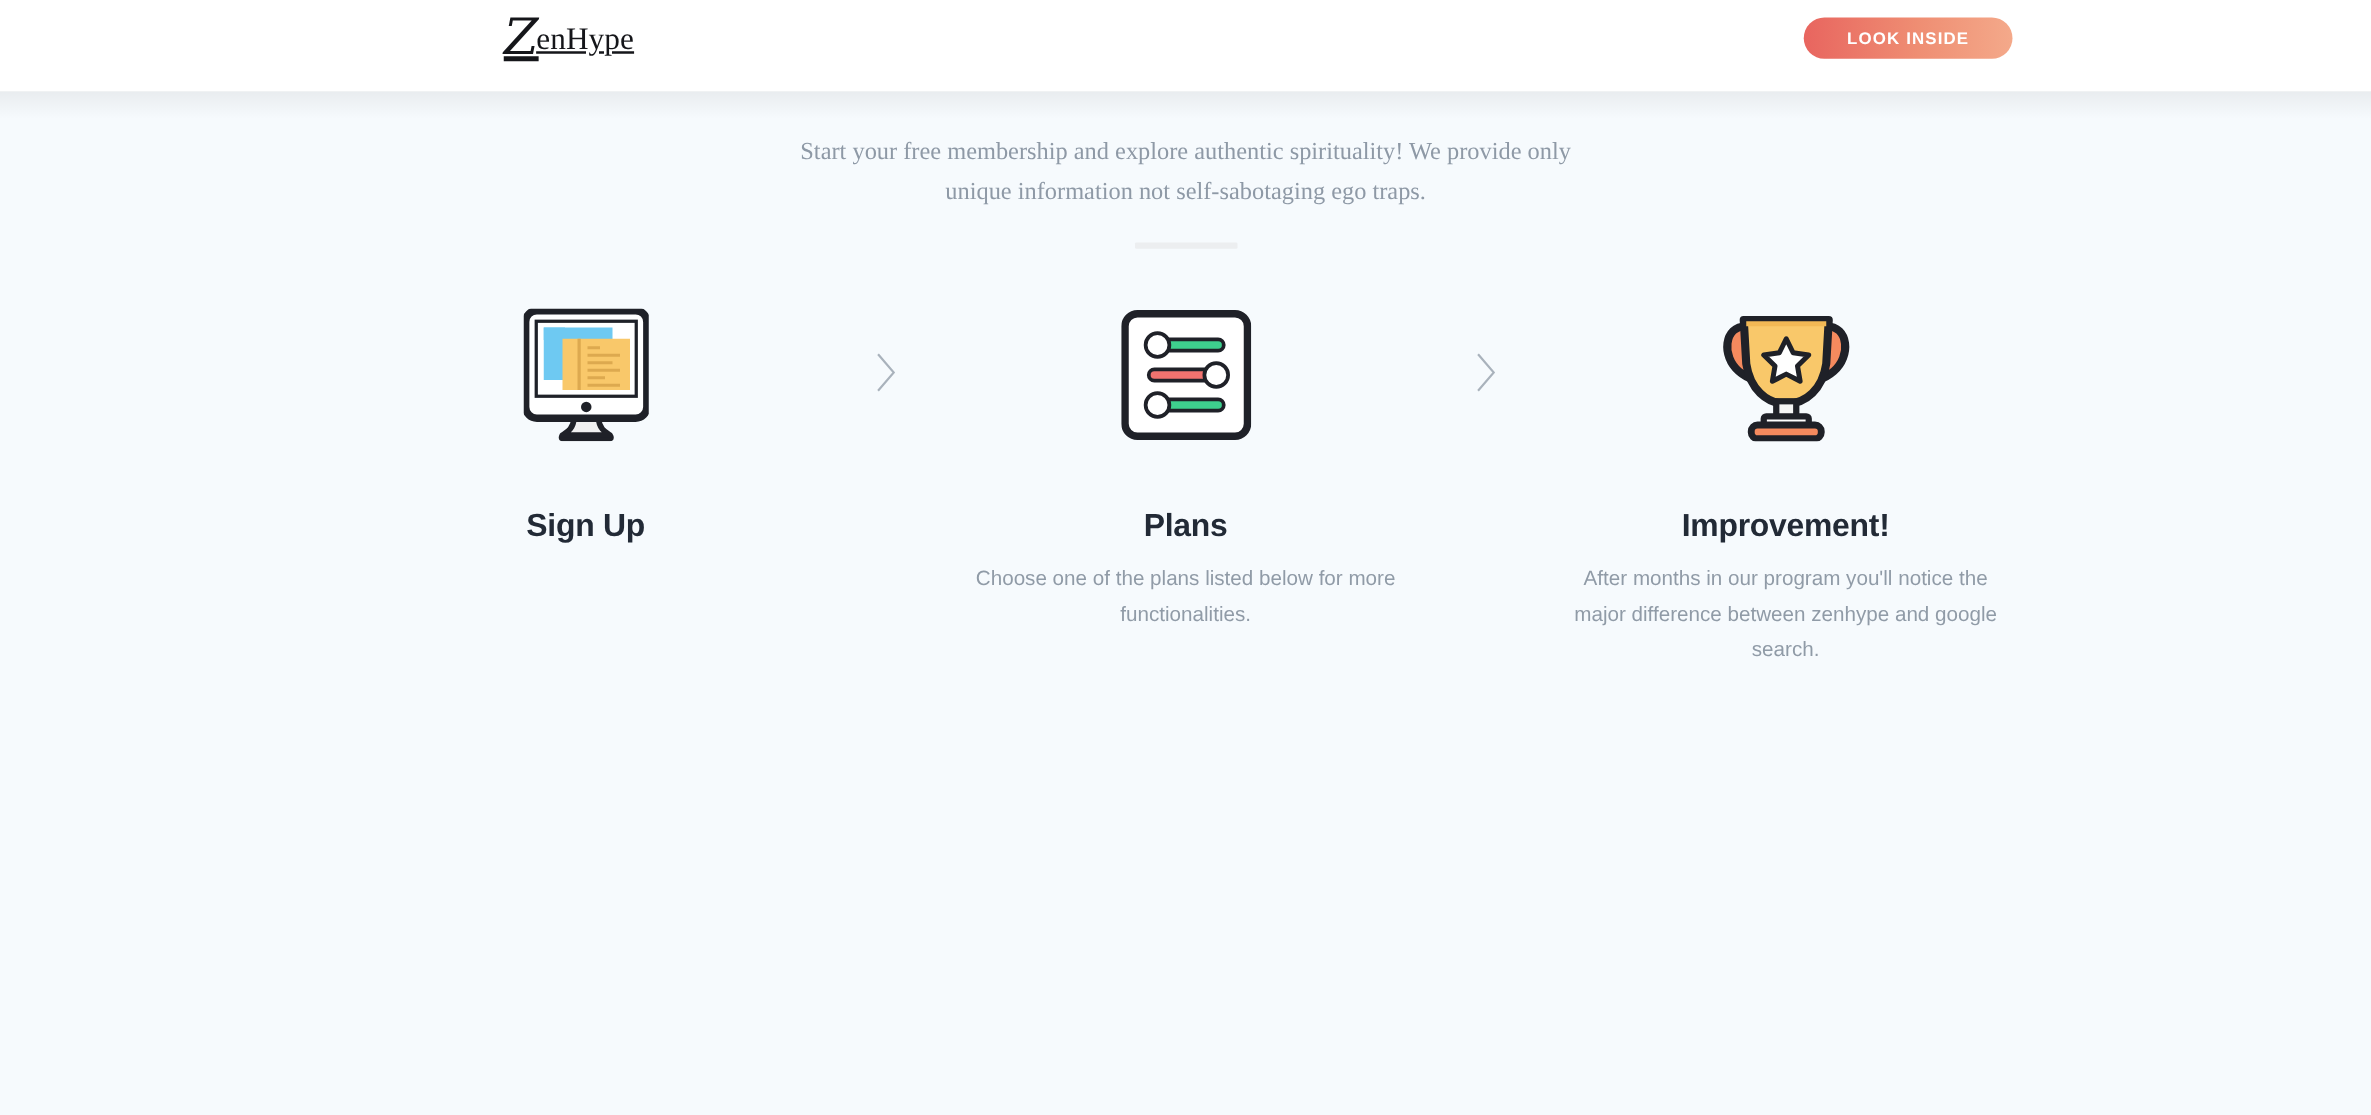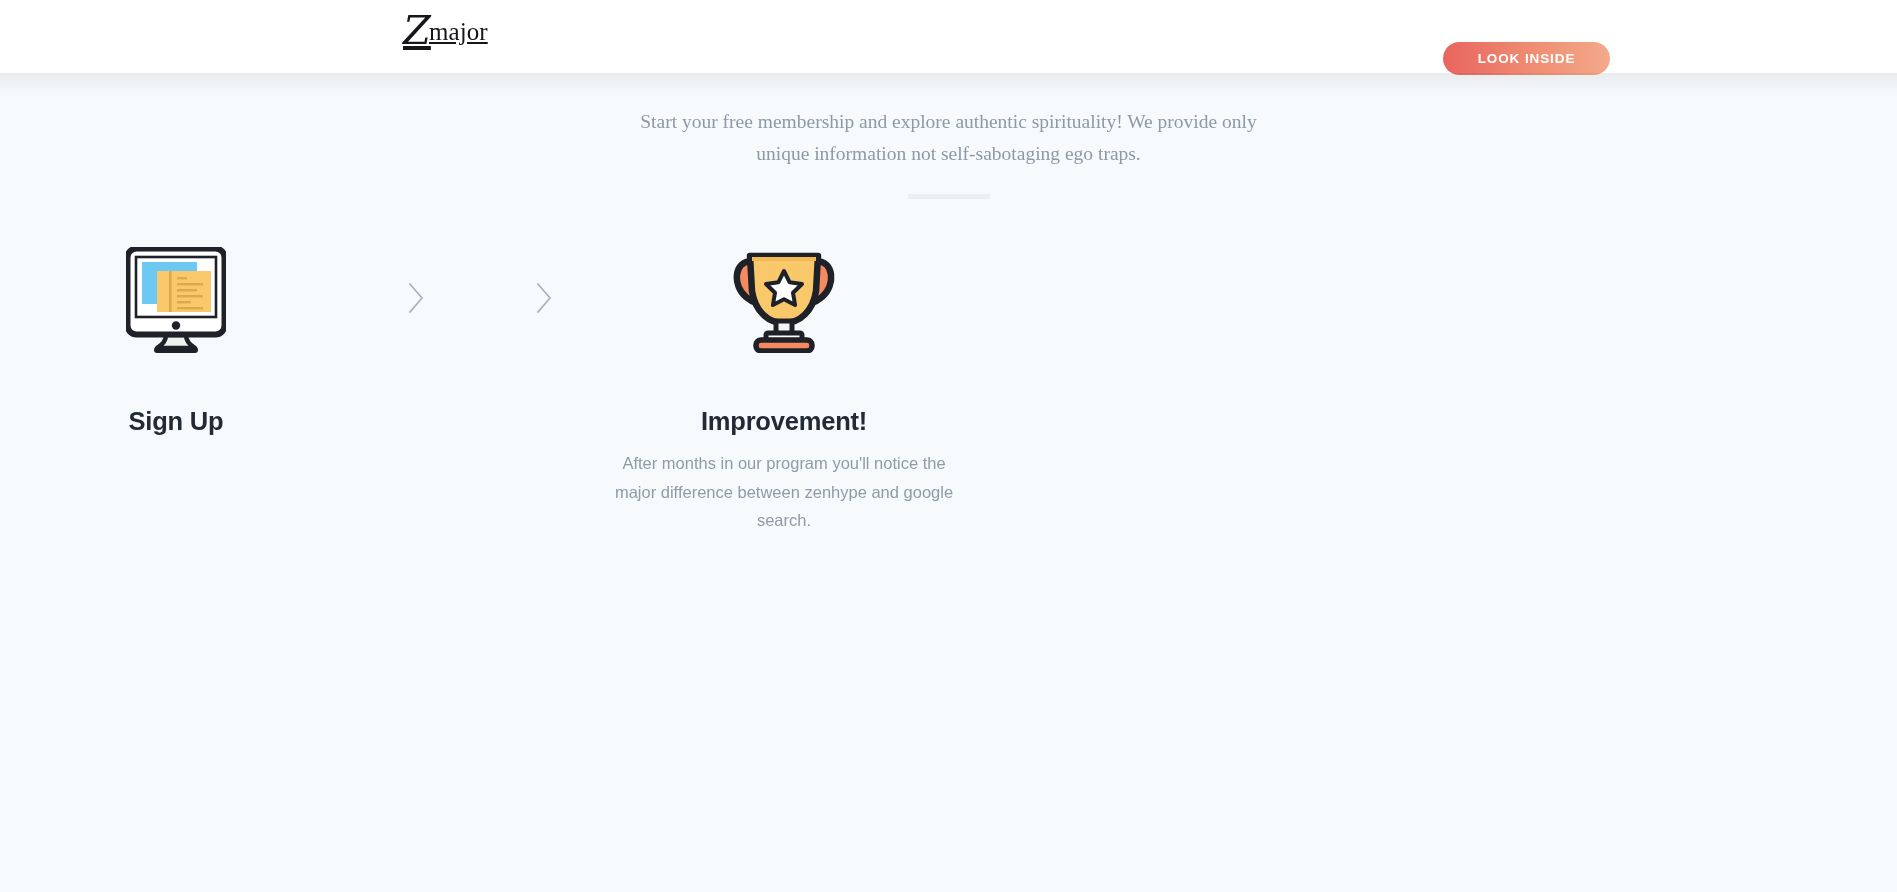--- a/index.html
+++ b/index.html
@@ -69,21 +69,20 @@
     background: linear-gradient(to right, #e8655f 0%, #ef8e73 55%, #f4a98a 100%);
     color: #ffffff;
     font-family: "Liberation Sans", sans-serif;
     font-size: 13.5px;
     font-weight: bold;
     letter-spacing: .9px;
     cursor: pointer;
     line-height: 33px;
     text-align: center;
     padding: 0;
-    margin-top: 28px;
   }
 
   
   .how-section {
     position: relative;
     width: 1897px;
     height: 835px;
     background: #f6fafd;
     padding-top: 13px;
   }
@@ -115,21 +114,21 @@
     height: 5px;
     background: #eceef0;
     margin: 24px auto 0 auto;
     border-radius: 1px;
   }
 
   
   .steps-row {
     display: flex;
     align-items: flex-start;
-    justify-content: flex-start;
+    justify-content: center;
     margin-top: 42px;
     width: 1897px;
   }
 
   .step-col {
     width: 352px;
     display: flex;
     flex-direction: column;
     align-items: center;
   }
@@ -176,21 +175,21 @@
   .steps-row .gap-a { width: 34px; flex: none; }
   .steps-row .gap-b { width: 34px; flex: none; }
 </style>
 </head>
 <body>
 
 <header class="site-header">
 
   <a class="brand-logo" href="#">
     <span class="logo-z">Z</span>
-      <span class="logo-rest">major</span>
+      <span class="logo-rest">enHype</span>
   </a>
 
   <button class="look-inside-btn">LOOK INSIDE</button>
 </header>
 
 <section class="how-section">
 
 
   <p class="section-subtitle">Start your free membership and explore authentic spirituality! We provide only unique information not self-sabotaging ego traps.</p>
 
@@ -233,20 +232,38 @@
     <div class="gap-a"></div>
 
     <div class="chevron-sep">
       <svg width="20" height="34" viewBox="0 0 20 34">
         <polyline points="4,3 16,17 4,31" fill="none" stroke="#a9b2bc" stroke-width="1.7" stroke-linecap="square" stroke-linejoin="miter"></polyline>
       </svg>
     </div>
 
     <div class="gap-a"></div>
 
+    <div class="step-col">
+      <div class="step-icon-wrap">
+        <svg width="104" height="104" viewBox="0 0 104 104">
+          <rect x="3" y="3" width="98" height="98" rx="10" fill="#ffffff" stroke="#1f2128" stroke-width="6"></rect>
+
+          <rect x="24" y="23.5" width="58" height="9" rx="4.5" fill="#3ecf8e" stroke="#1f2128" stroke-width="3"></rect>
+          <circle cx="29" cy="28" r="9.5" fill="#ffffff" stroke="#1f2128" stroke-width="3"></circle>
+
+          <rect x="22" y="47.5" width="58" height="9" rx="4.5" fill="#f2736f" stroke="#1f2128" stroke-width="3"></rect>
+          <circle cx="76" cy="52" r="9.5" fill="#ffffff" stroke="#1f2128" stroke-width="3"></circle>
+
+          <rect x="24" y="71.5" width="58" height="9" rx="4.5" fill="#3ecf8e" stroke="#1f2128" stroke-width="3"></rect>
+          <circle cx="29" cy="76" r="9.5" fill="#ffffff" stroke="#1f2128" stroke-width="3"></circle>
+        </svg>
+      </div>
+      <h3 class="step-title">Plans</h3>
+      <p class="step-desc">Choose one of the plans listed below for more functionalities.</p>
+    </div>
 
     <div class="gap-b"></div>
 
     <div class="chevron-sep">
       <svg width="20" height="34" viewBox="0 0 20 34">
         <polyline points="4,3 16,17 4,31" fill="none" stroke="#a9b2bc" stroke-width="1.7" stroke-linecap="square" stroke-linejoin="miter"></polyline>
       </svg>
     </div>
 
     <div class="gap-b"></div>

